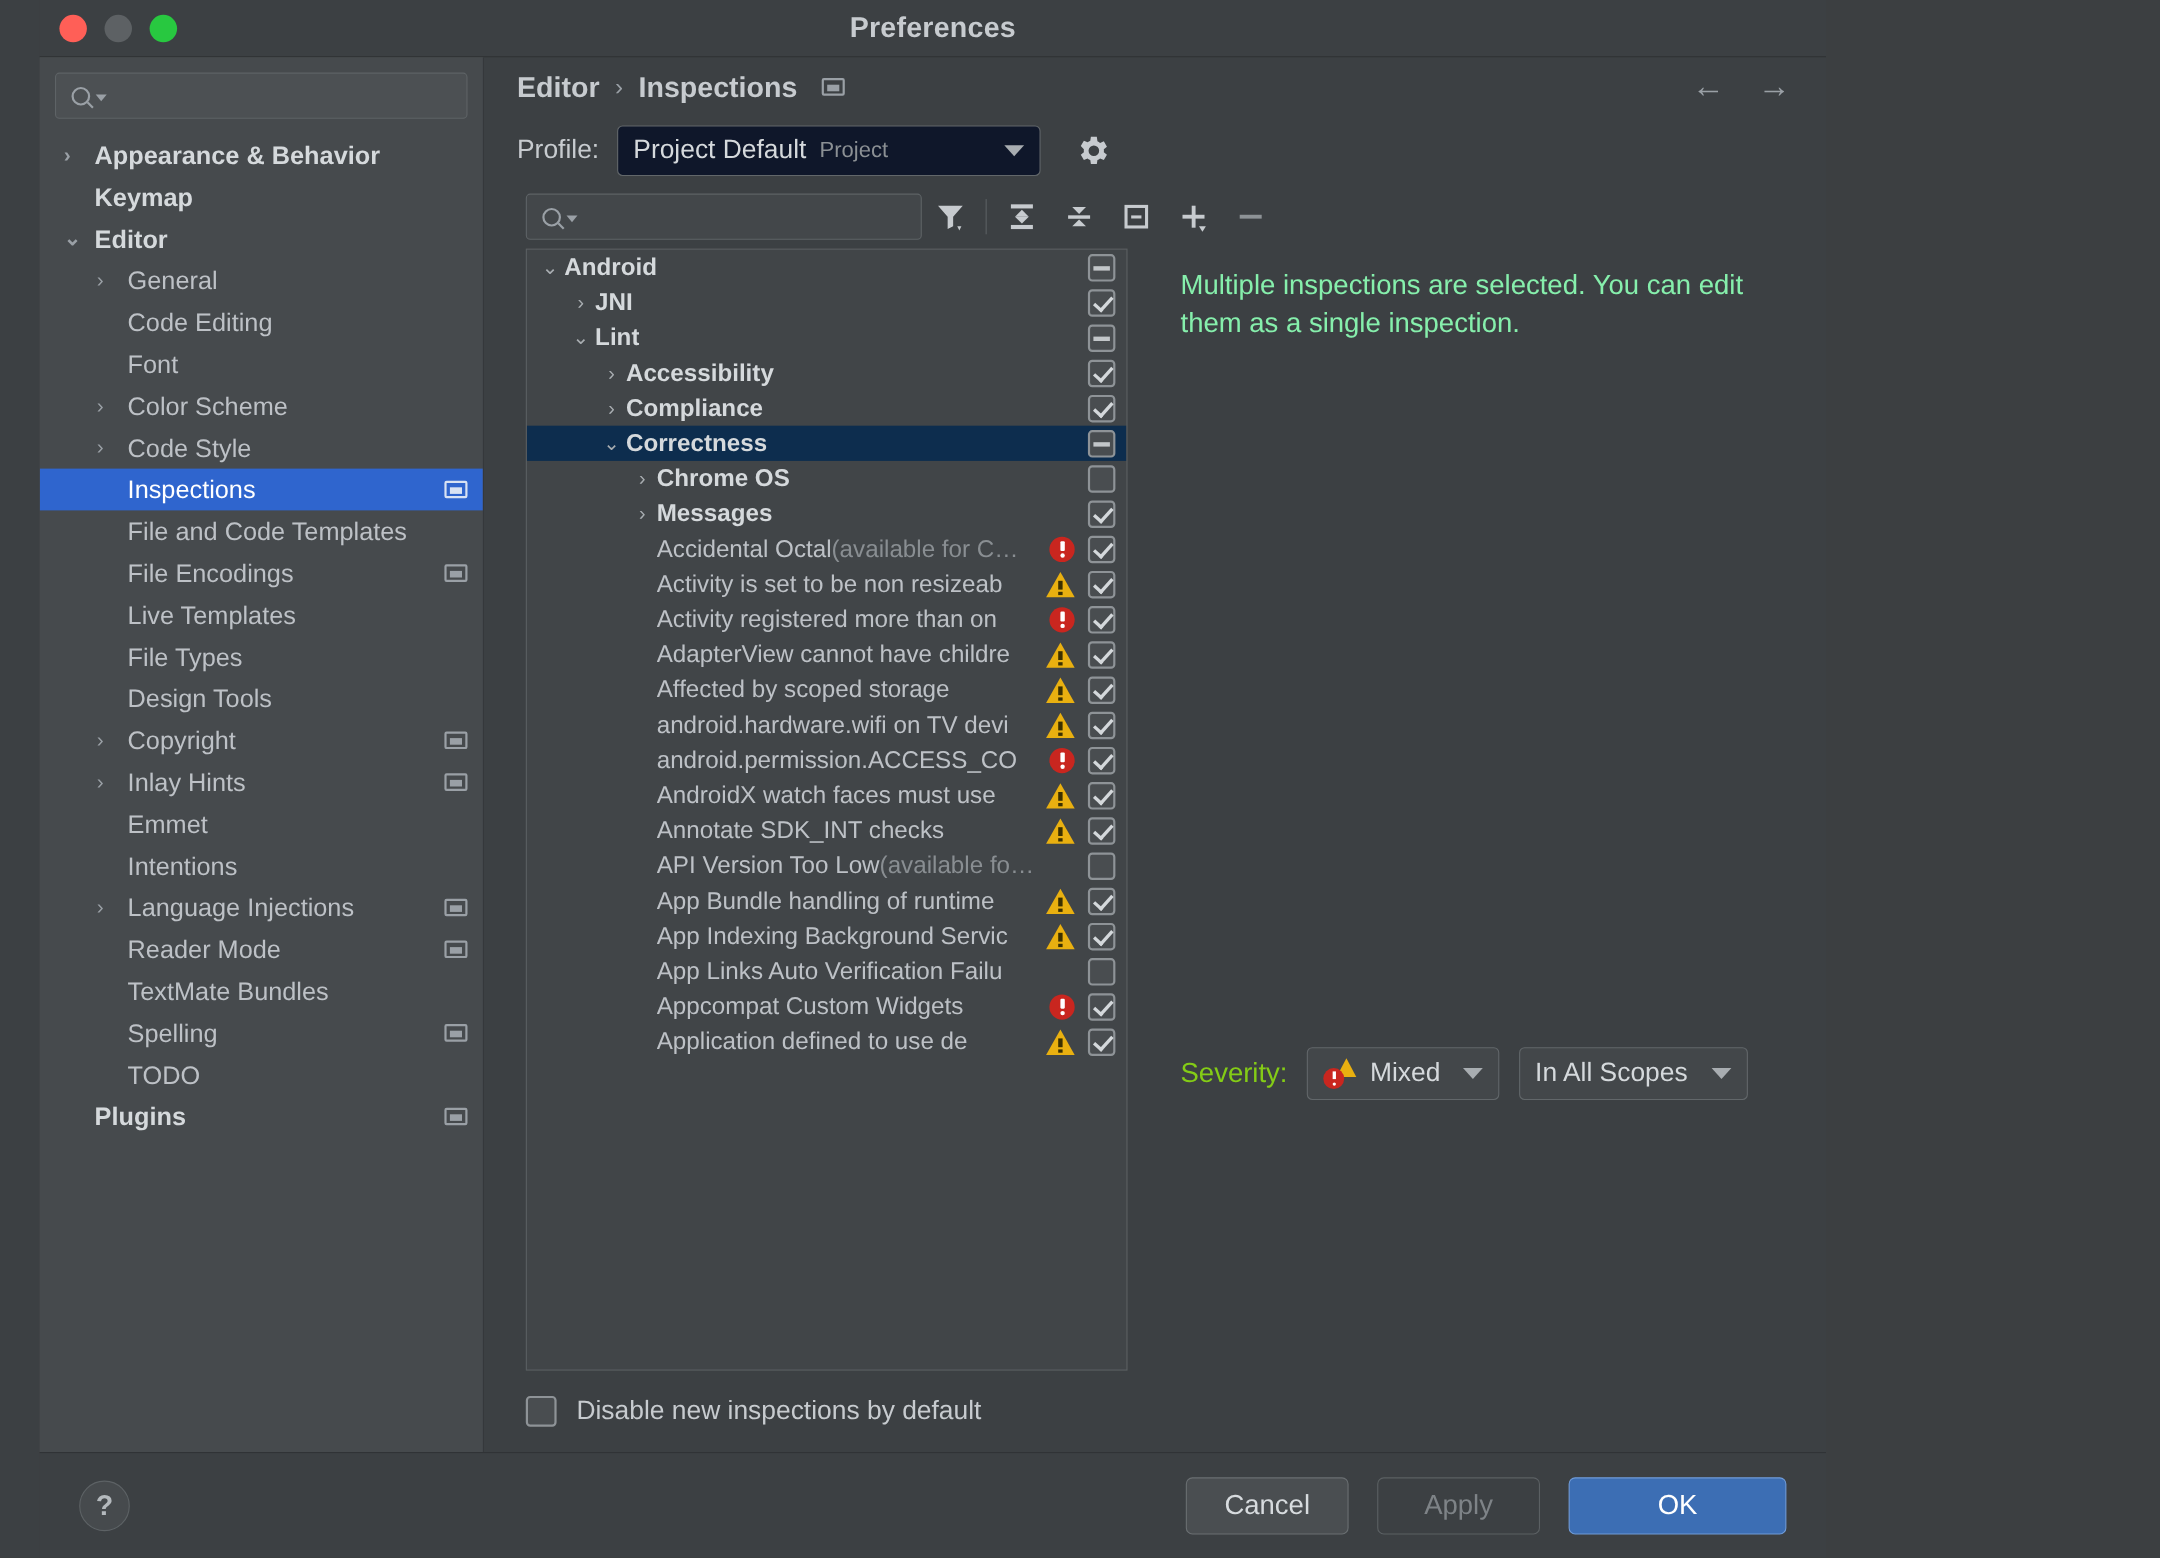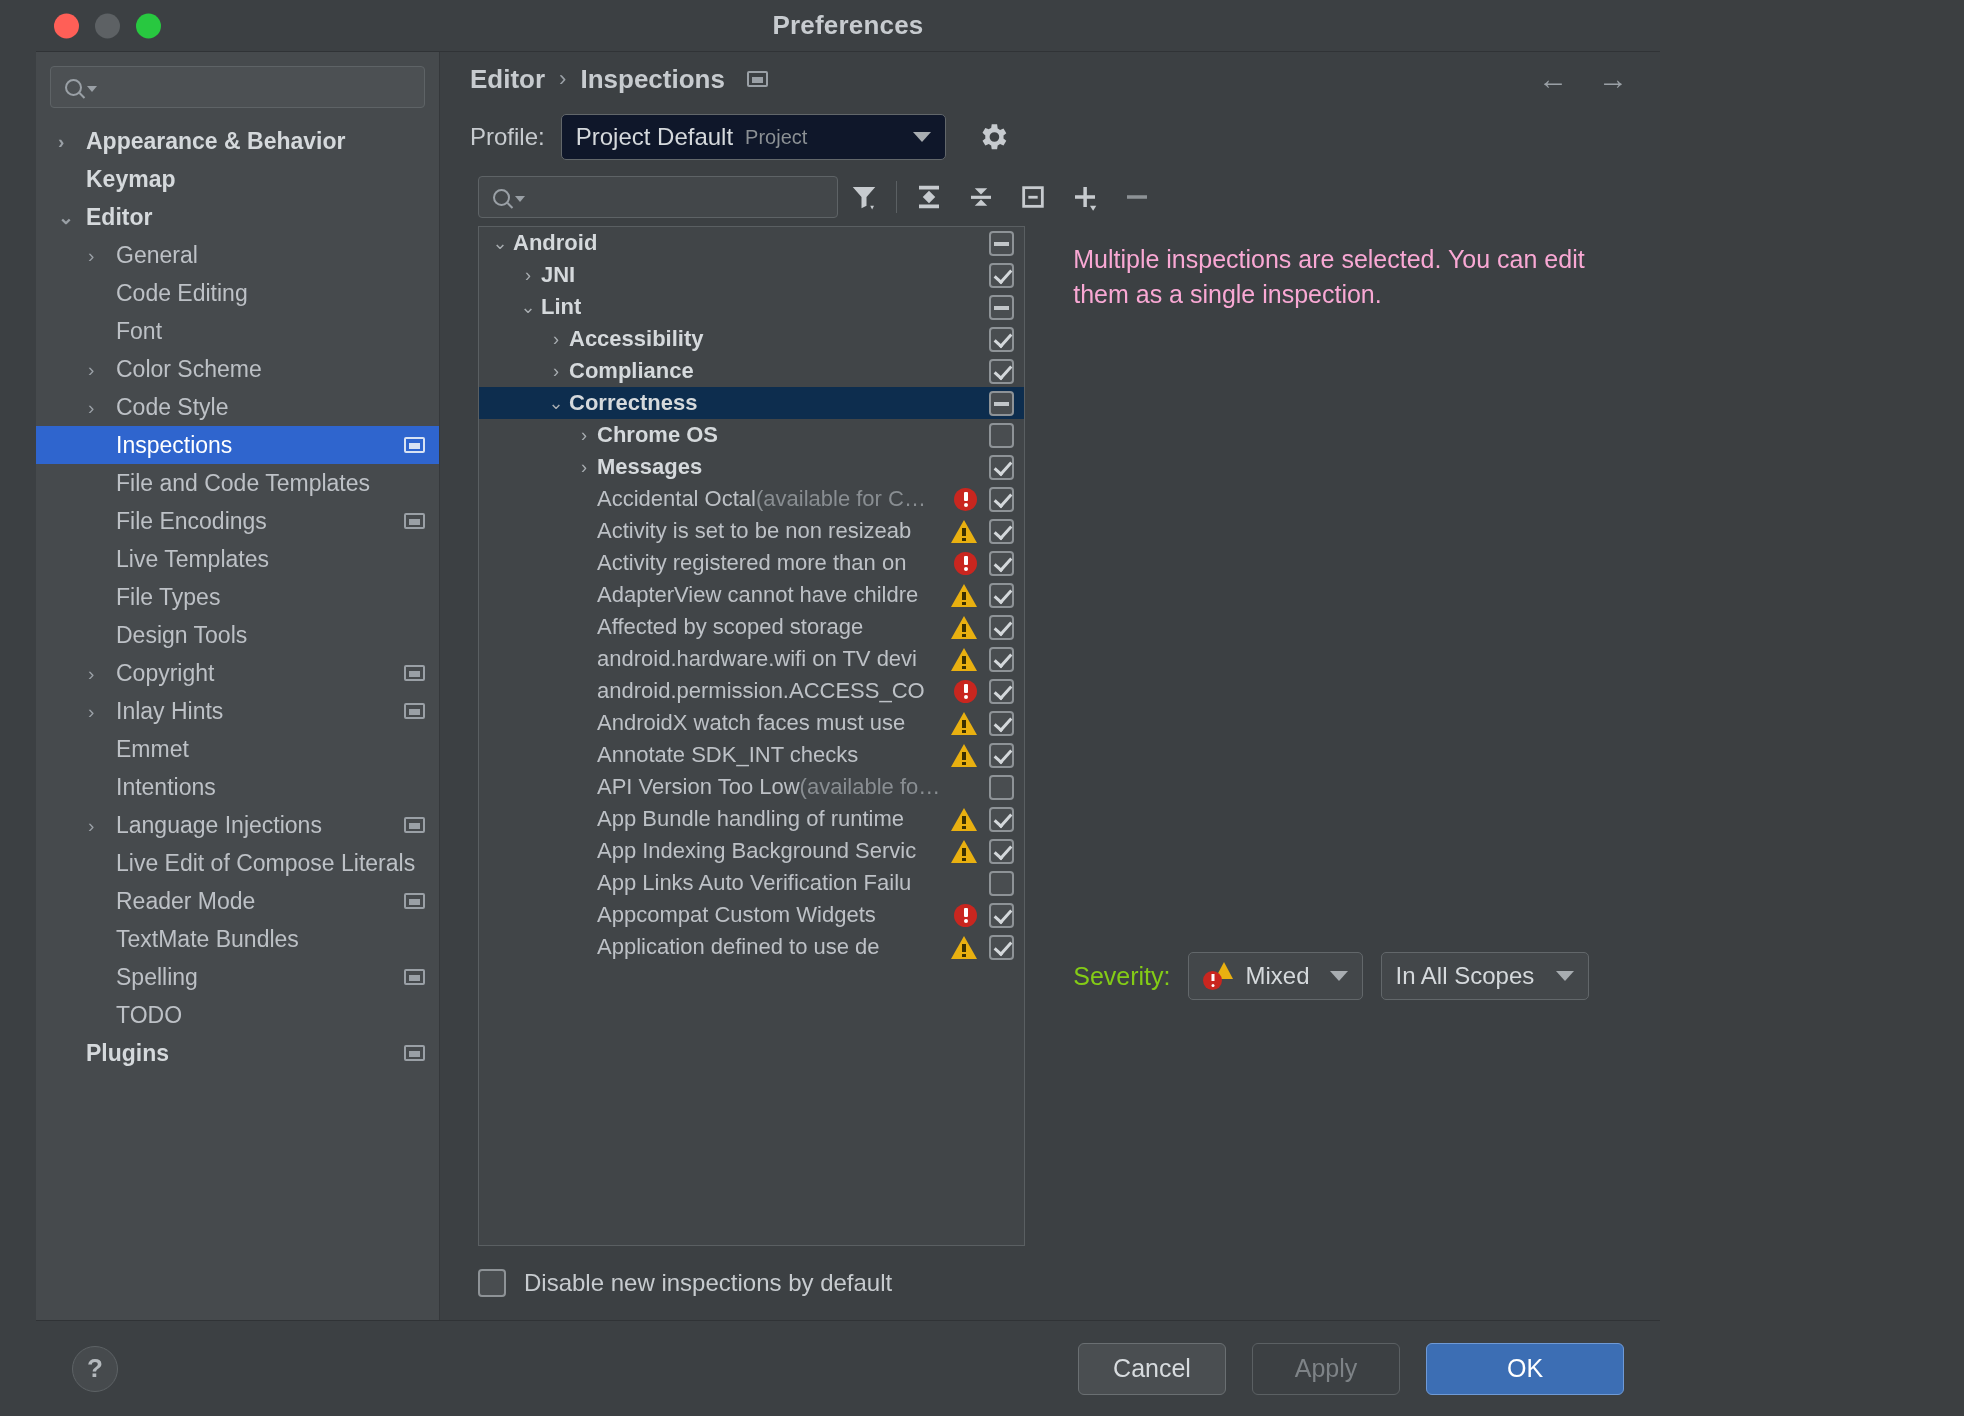--- a/index.html
+++ b/index.html
@@ -203,21 +203,21 @@
   .bottom-cb-label { font-size: 24px; color: #c7cbcf; margin-left: 18px; }
 
   
   .detail {
     flex: 1 1 auto; min-width: 0;
     padding: 0 40px 0 48px;
     display: flex; flex-direction: column;
   }
   .detail-msg {
     margin-top: 16px;
-    font-size: 25px; color: #f9a8d4; line-height: 1.38; max-width: 680px;
+    font-size: 25px; color: #86efac; line-height: 1.38; max-width: 680px;
   }
   .sev-row { display: flex; align-items: center; gap: 18px; }
   .sev-label { font-size: 25px; color: #84cc16; }
   .sev-combo {
     height: 48px; border: 1px solid #62676a; border-radius: 5px; background: #43474a;
     display: flex; align-items: center; padding: 0 14px; gap: 12px;
   }
   .sev-combo .txt { font-size: 24px; color: #d5d9dc; }
   .mixed-icon { width: 30px; height: 28px; position: relative; }
   .mixed-icon .w {
@@ -358,24 +358,20 @@
             <span class="lbl">Emmet</span>
           </div>
           <div class="side-item" style="padding-left: 52px;">
             <span class="arrow"></span>
             <span class="lbl">Intentions</span>
           </div>
           <div class="side-item" style="padding-left: 52px;">
             <span class="arrow">›</span>
             <span class="lbl">Language Injections</span>
             <span class="badge-ic"></span>
-          </div>
-          <div class="side-item" style="padding-left: 52px;">
-            <span class="arrow"></span>
-            <span class="lbl">Live Edit of Compose Literals</span>
           </div>
           <div class="side-item" style="padding-left: 52px;">
             <span class="arrow"></span>
             <span class="lbl">Reader Mode</span>
             <span class="badge-ic"></span>
           </div>
           <div class="side-item" style="padding-left: 52px;">
             <span class="arrow"></span>
             <span class="lbl">TextMate Bundles</span>
           </div>

